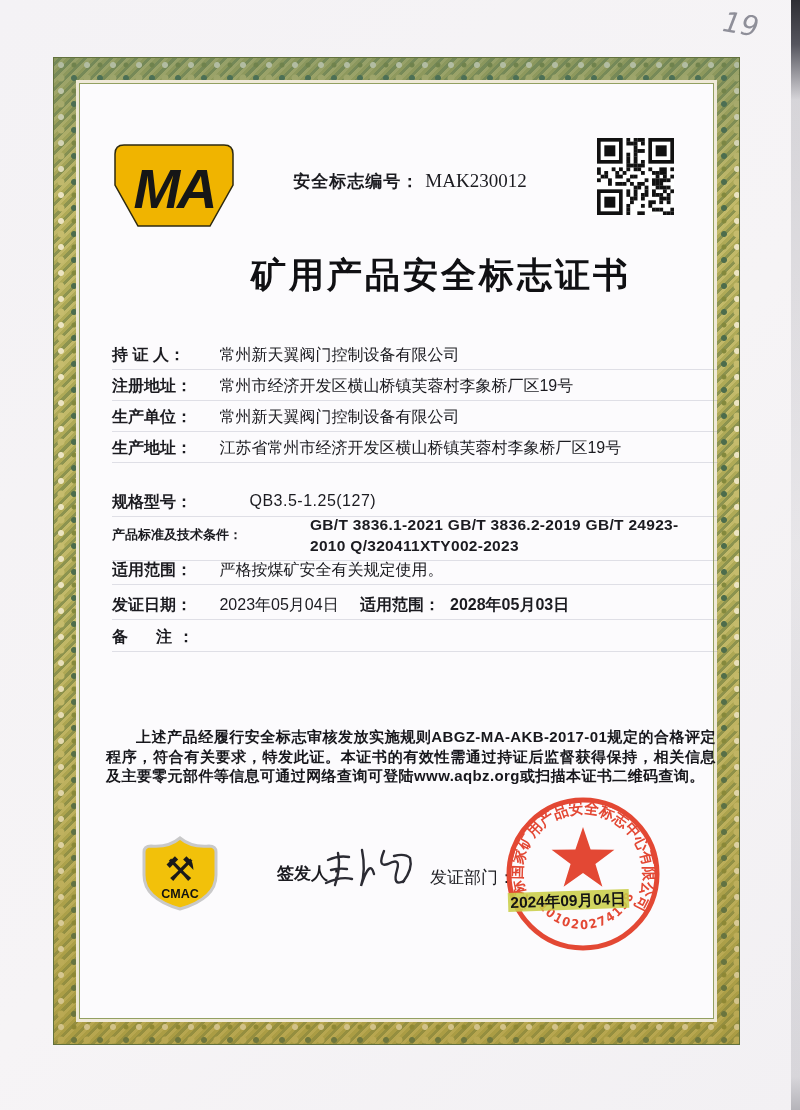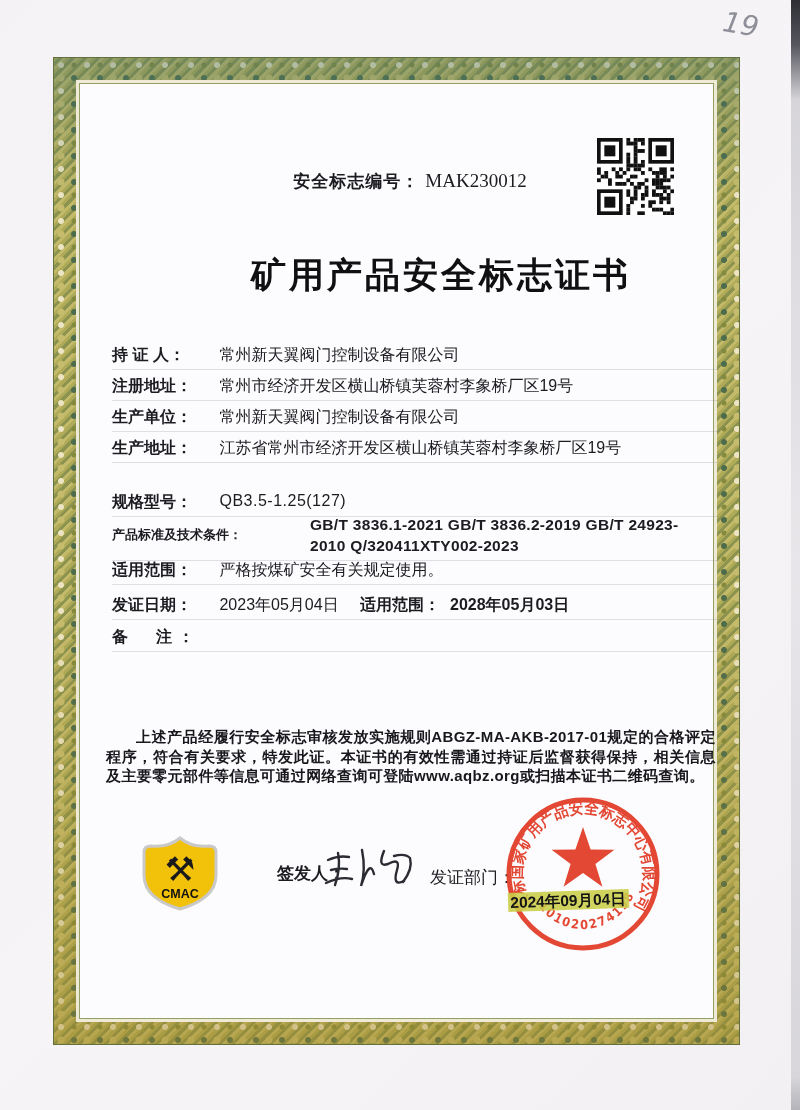--- a/index.html
+++ b/index.html
@@ -55,21 +55,21 @@
   .qr{position:absolute;left:597px;top:138px;}
   .title{
     position:absolute;left:53px;top:252px;width:776px;text-align:center;
     font-size:35px;font-weight:bold;letter-spacing:3px;color:#101013;
   }
   
   .row{position:absolute;left:112px;width:606px;height:24px;
        border-bottom:1px solid rgba(125,125,150,.22);white-space:nowrap;}
   .row .lab{display:inline-block;width:103px;font-weight:bold;font-size:16px;vertical-align:top;}
   .row .val{display:inline-block;font-weight:normal;font-size:16px;vertical-align:top;}
-  .row .val.latin{font-size:16px;letter-spacing:.5px;}
+  .row .val.latin{font-size:16px;letter-spacing:.5px;margin-left:30px;}
   .row-std{position:absolute;left:112px;width:606px;height:46px;
        border-bottom:1px solid rgba(125,125,150,.22);}
   .row-std .lab{position:absolute;left:0;top:12px;font-weight:bold;font-size:13px;}
   .row-std .val{position:absolute;left:198px;top:0;font-weight:bold;font-size:15.5px;line-height:21px;letter-spacing:.3px;}
   .sub-label{position:absolute;font-weight:bold;font-size:16px;}
   .sub-value{position:absolute;font-weight:bold;font-size:16px;}
   
   .para{
     position:absolute;left:106px;top:727px;width:610px;
     font-size:15px;line-height:19.5px;font-weight:bold;color:#17171c;
@@ -89,20 +89,26 @@
 
   <div class="frame">
     <div class="inner"></div>
   </div>
 
   <div class="scan-edge"></div>
   <div class="pencil-number">19</div>
 
   <div class="content">
 
+    <div class="ma-logo">
+      <svg width="128" height="88" viewBox="0 0 128 88">
+        <path d="M 14,3 L 114,3 Q 123,3 123,12 L 123,43 L 100,84 L 28,84 L 5,43 L 5,12 Q 5,3 14,3 Z" fill="#f0b400" stroke="#2e2a10" stroke-width="1.5"></path>
+        <text x="64" y="66" text-anchor="middle" font-size="56" font-weight="bold" font-style="italic" fill="#161616" letter-spacing="-3" font-family="Liberation Sans, sans-serif">MA</text>
+      </svg>
+    </div>
 
     <div class="certno">
       <span class="lbl">安全标志编号：</span><span class="val">MAK230012</span>
     </div>
 
     <div class="qr">
       <svg id="qrsvg" width="77" height="77" viewBox="0 0 76 76">
           <rect x="0" y="0" width="76" height="76" fill="#ffffff"></rect>
           <rect x="29.0" y="0.0" width="3.769047619047619" height="3.769047619047619" fill="#111"></rect>
           <rect x="36.2" y="0.0" width="3.769047619047619" height="3.769047619047619" fill="#111"></rect>

